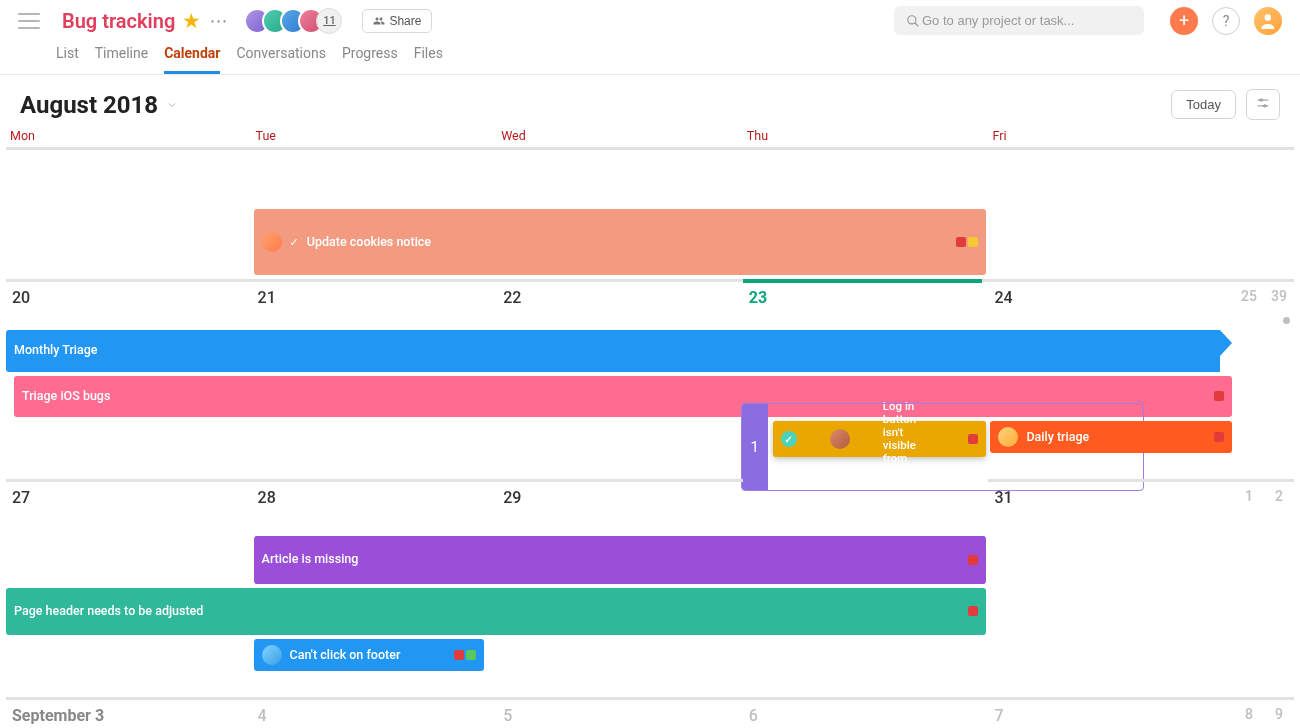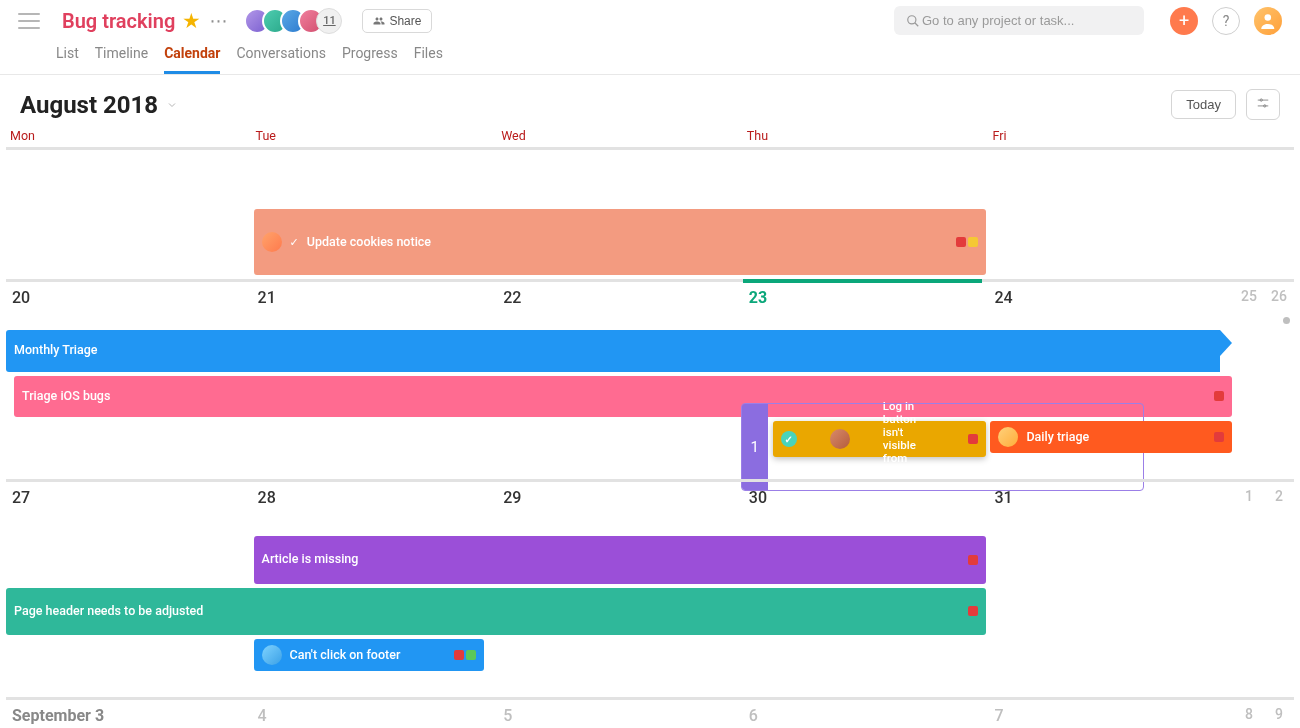--- a/index.html
+++ b/index.html
@@ -313,21 +313,21 @@
     <div class="day-top" style="grid-column:1">20</div>
     <div class="day-top" style="grid-column:2">21</div>
     <div class="day-top" style="grid-column:3">22</div>
     <div class="day-top today" style="grid-column:4">
       <span class="today-bar"></span>
       <span>23</span>
     </div>
     <div class="day-top" style="grid-column:5">24</div>
     <div class="day-top wknd dim" style="grid-column:6">25</div>
     <div class="day-top wknd dim" style="grid-column:7;position:relative">
-      <span>26</span>
+      <span>39</span>
       <span class="wknd-dot"></span>
     </div>
 
     <div class="event arrow" style="--ac:#2196f3;grid-row:2;grid-column:1 / span 5;background:#2196f3;margin-left:0;margin-right:14px;">
       <span class="title">Monthly Triage</span>
     </div>
 
     <div class="event" style="grid-row:3;grid-column:1 / span 5;background:#ff6b91;margin-left:8px;">
       <span class="title">Triage iOS bugs</span>
       <span class="tags">
@@ -354,21 +354,20 @@
       <span class="tags">
           <span class="tag red"></span>
         </span>
     </div>
   </div>
 
   <div class="week row3">
     <div class="day-top" style="grid-column:1">27</div>
     <div class="day-top" style="grid-column:2">28</div>
     <div class="day-top" style="grid-column:3">29</div>
-    <div class="day-top" style="grid-column:4">30</div>
     <div class="day-top" style="grid-column:5">31</div>
     <div class="day-top wknd dim" style="grid-column:6">1</div>
     <div class="day-top wknd dim" style="grid-column:7">2</div>
 
     <div class="event" style="grid-row:2;grid-column:2 / span 3;background:#9b4fd8;">
       <span class="title">Article is missing</span>
       <span class="tags">
           <span class="tag red"></span>
         </span>
     </div>

